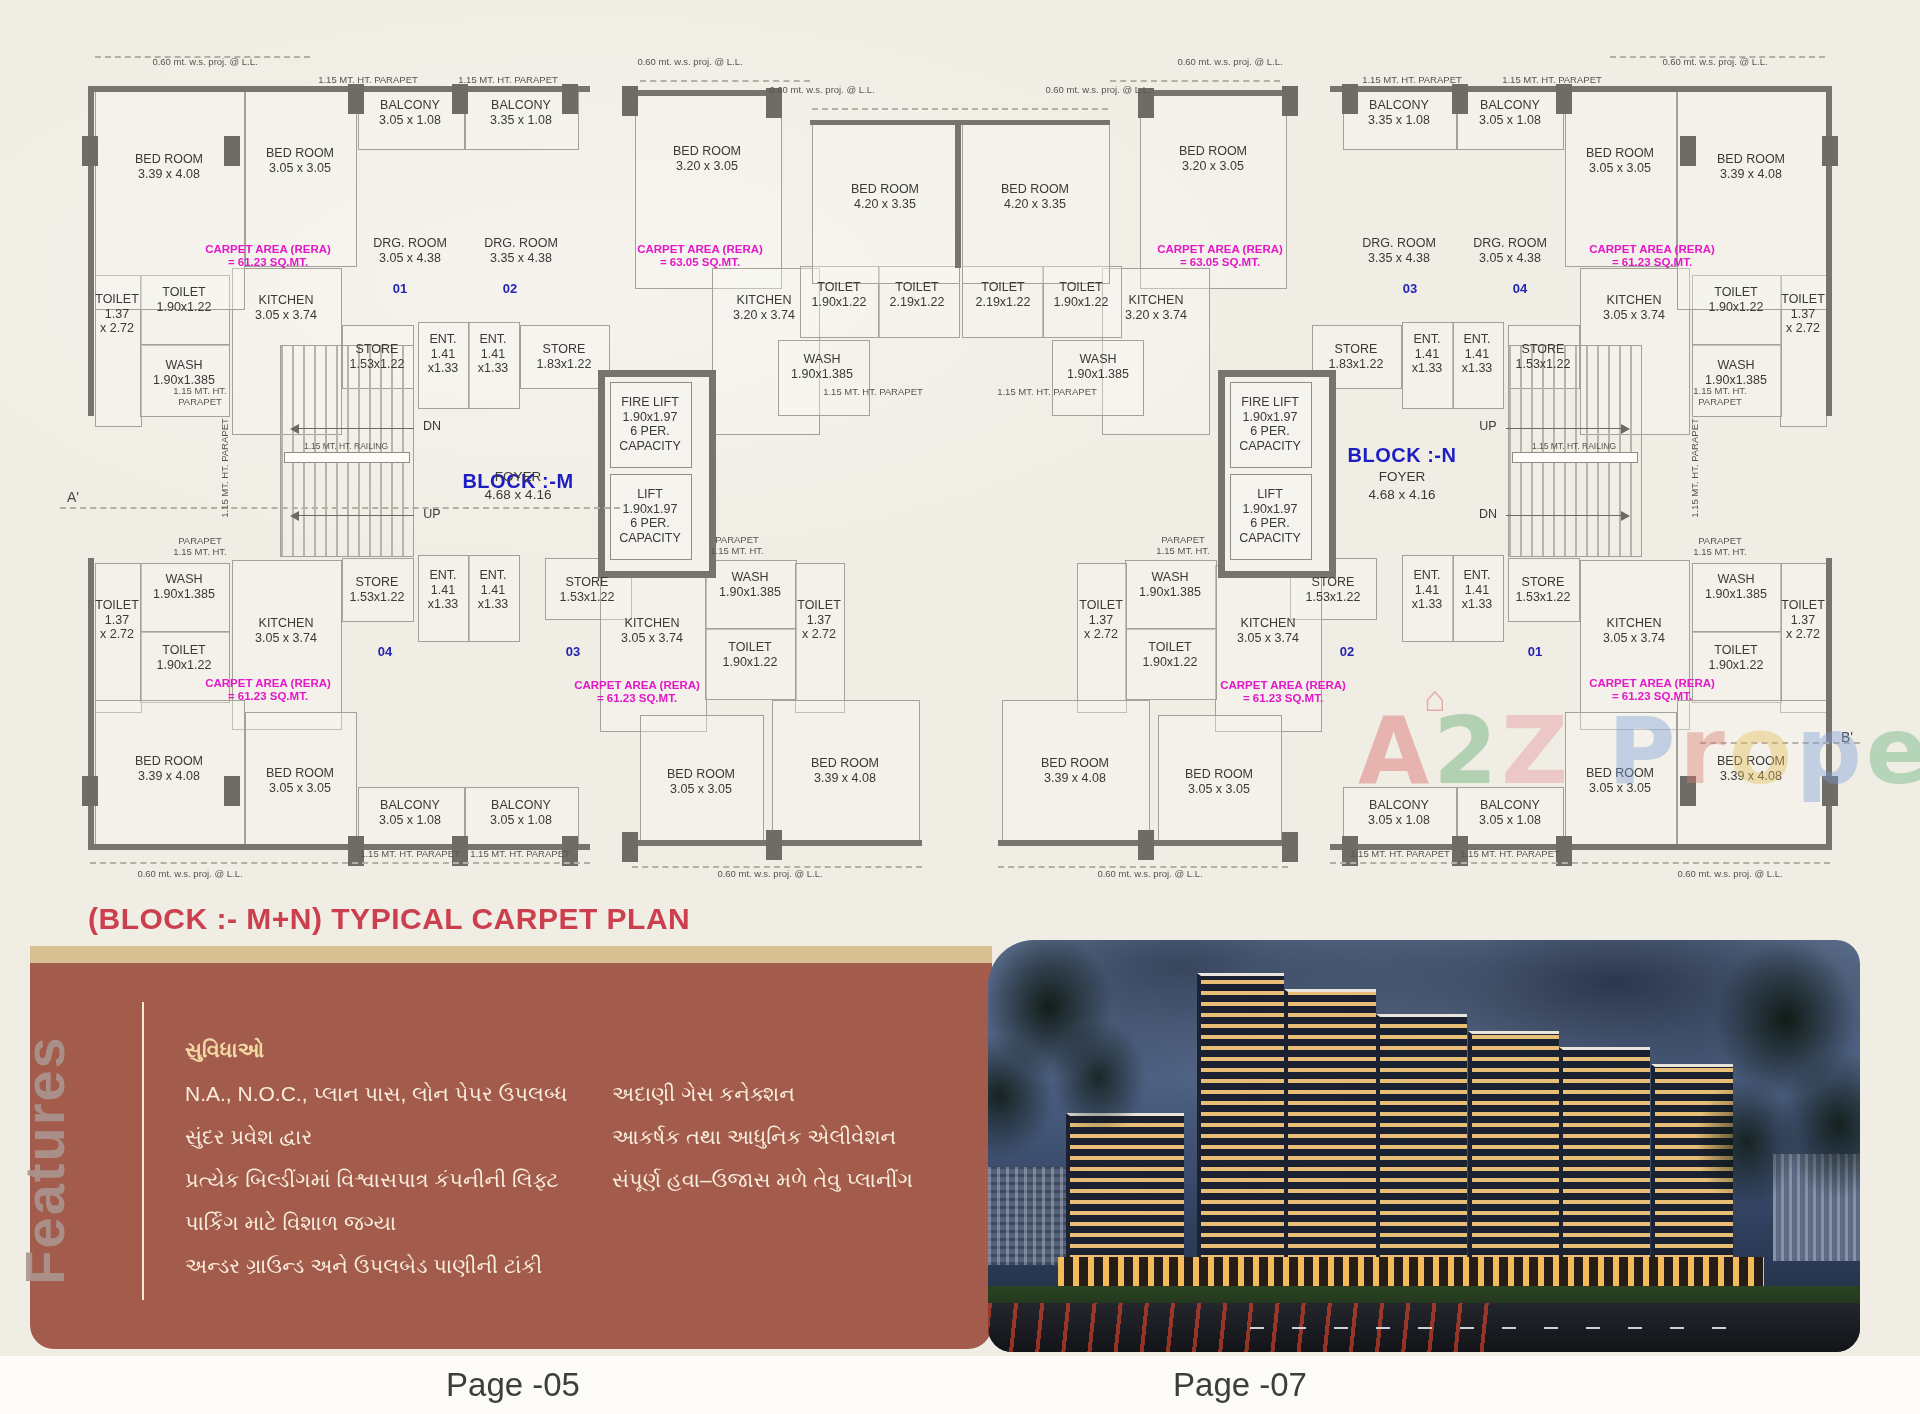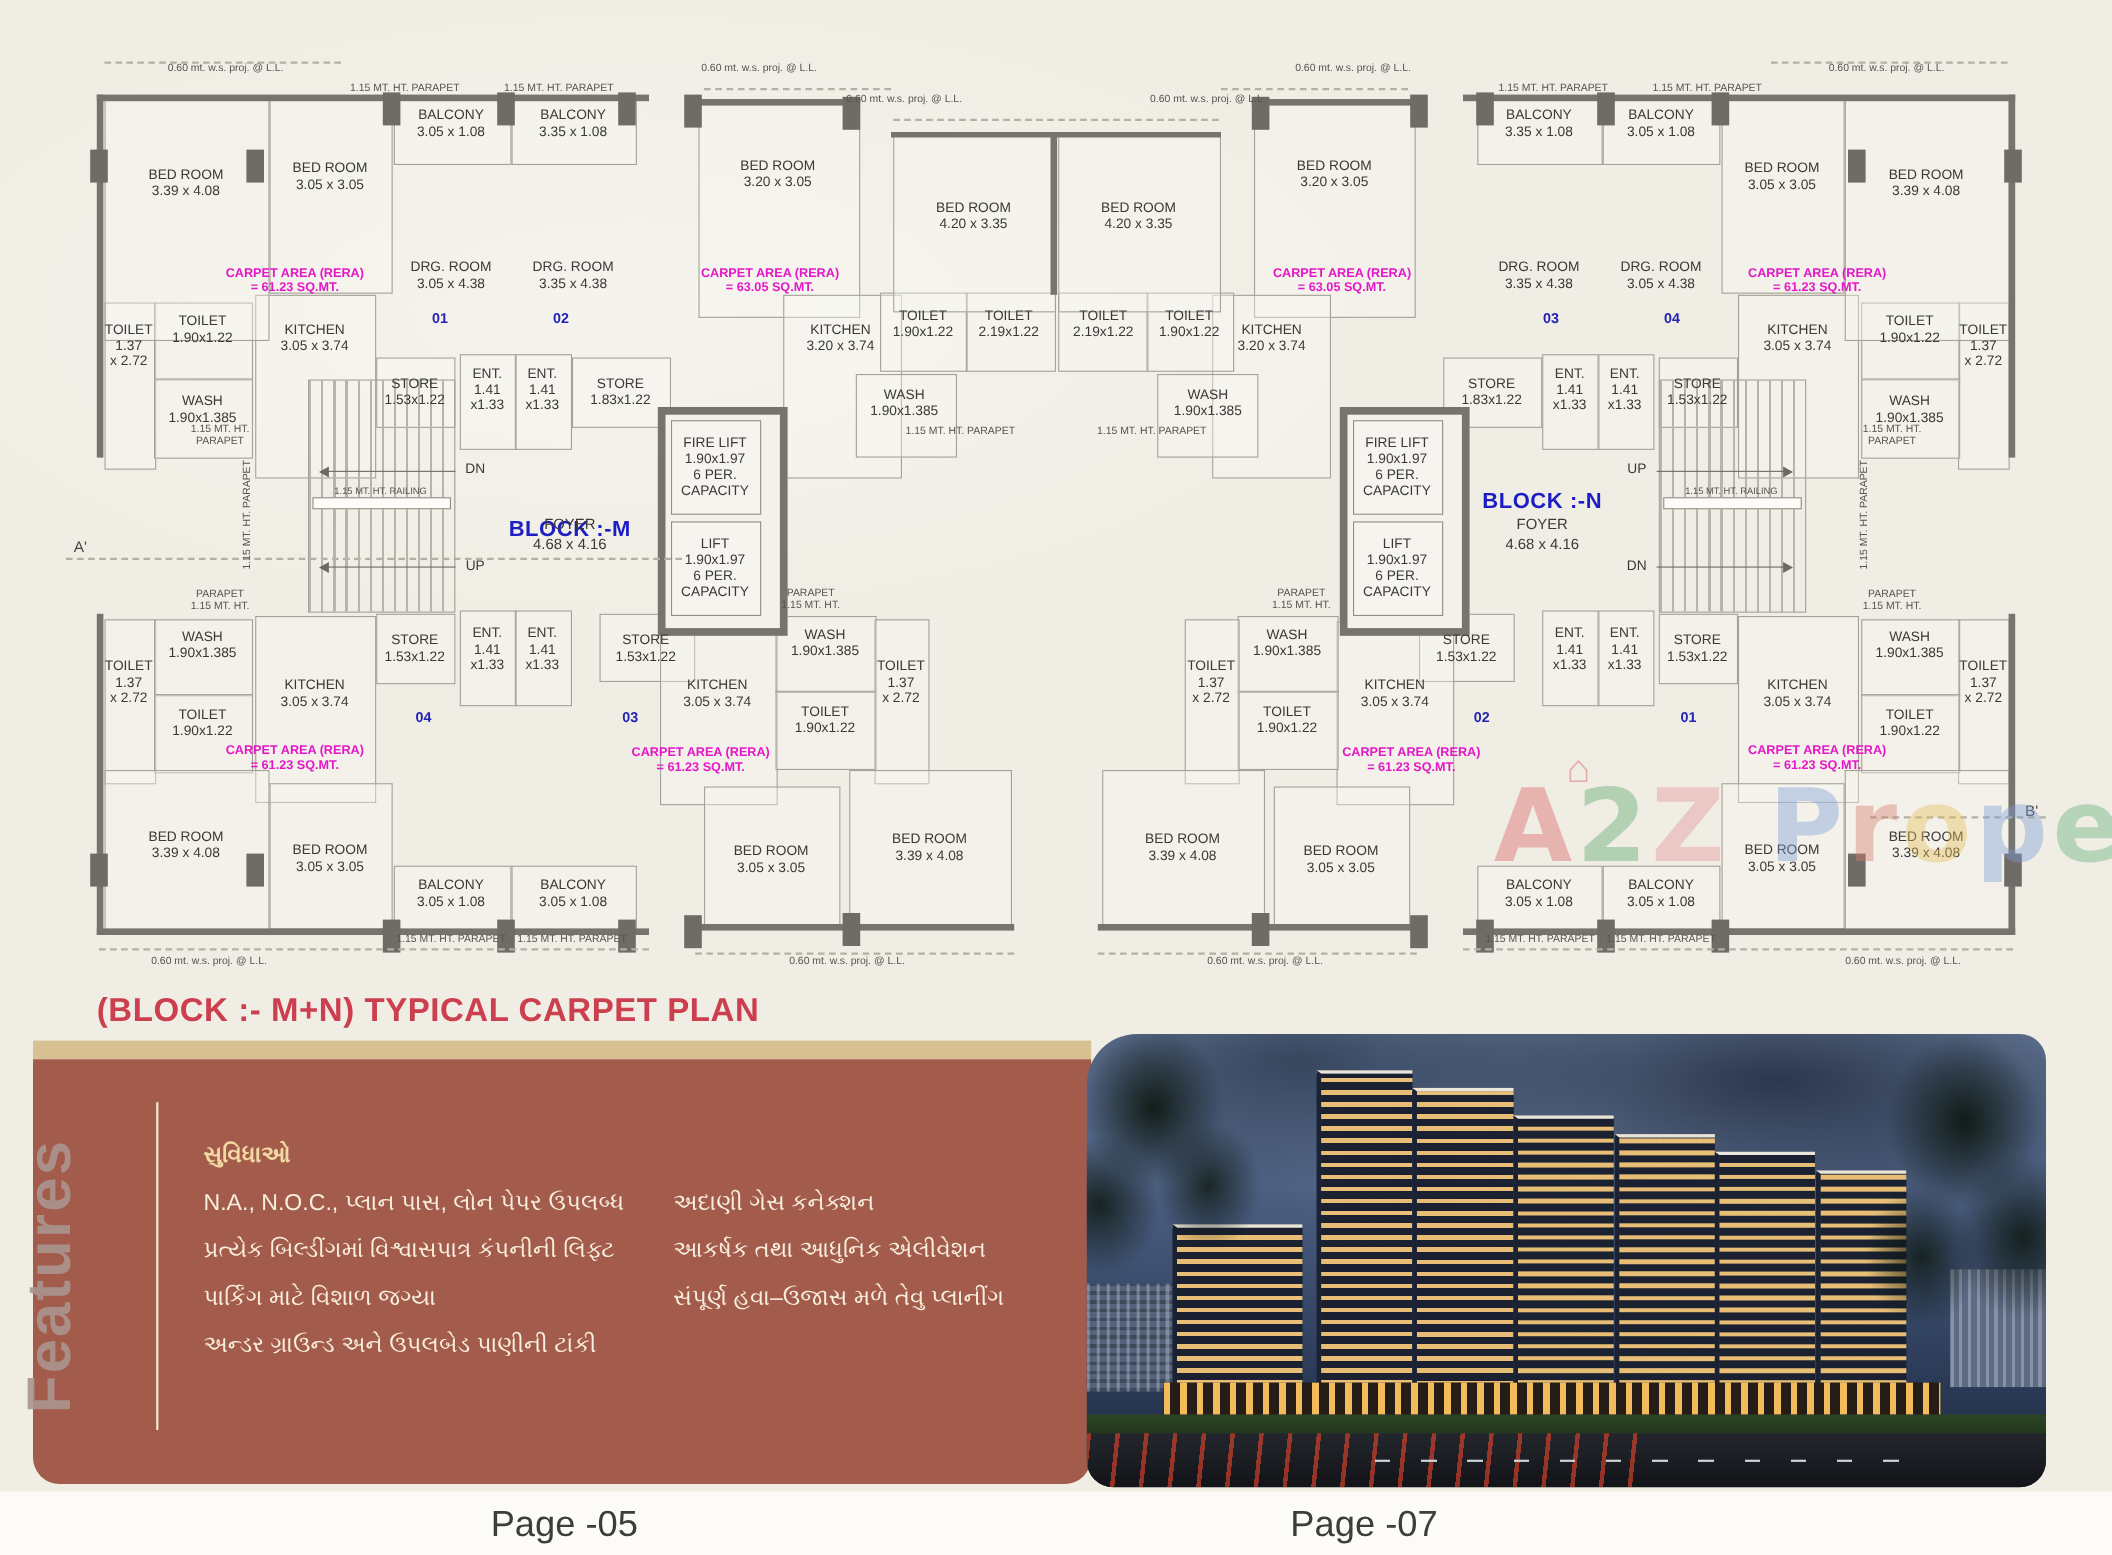--- a/index.html
+++ b/index.html
@@ -500,20 +500,21 @@
 
   <div id="tanstrip"></div>
   <div id="features"></div>
   <div id="feat-vert">
      <span>Features</span>
   </div>
   <div id="feat-line"></div>
   <div id="feat-header">સુવિધાઓ</div>
   <div id="feat-left" class="feat-col">
       <div>N.A., N.O.C., પ્લાન પાસ, લોન પેપર ઉપલબ્ધ</div>
+      <div>સુંદર પ્રવેશ દ્વાર</div>
       <div>પ્રત્યેક બિલ્ડીંગમાં વિશ્વાસપાત્ર કંપનીની લિફ્ટ</div>
       <div>પાર્કિંગ માટે વિશાળ જગ્યા</div>
       <div>અન્ડર ગ્રાઉન્ડ અને ઉપલબેડ પાણીની ટાંકી</div>
     </div>
   <div id="feat-right" class="feat-col">
       <div>અદાણી ગેસ કનેક્શન</div>
       <div>આકર્ષક તથા આધુનિક એલીવેશન</div>
       <div>સંપૂર્ણ હવા–ઉજાસ મળે તેવુ પ્લાનીંગ</div>
     </div>
 

